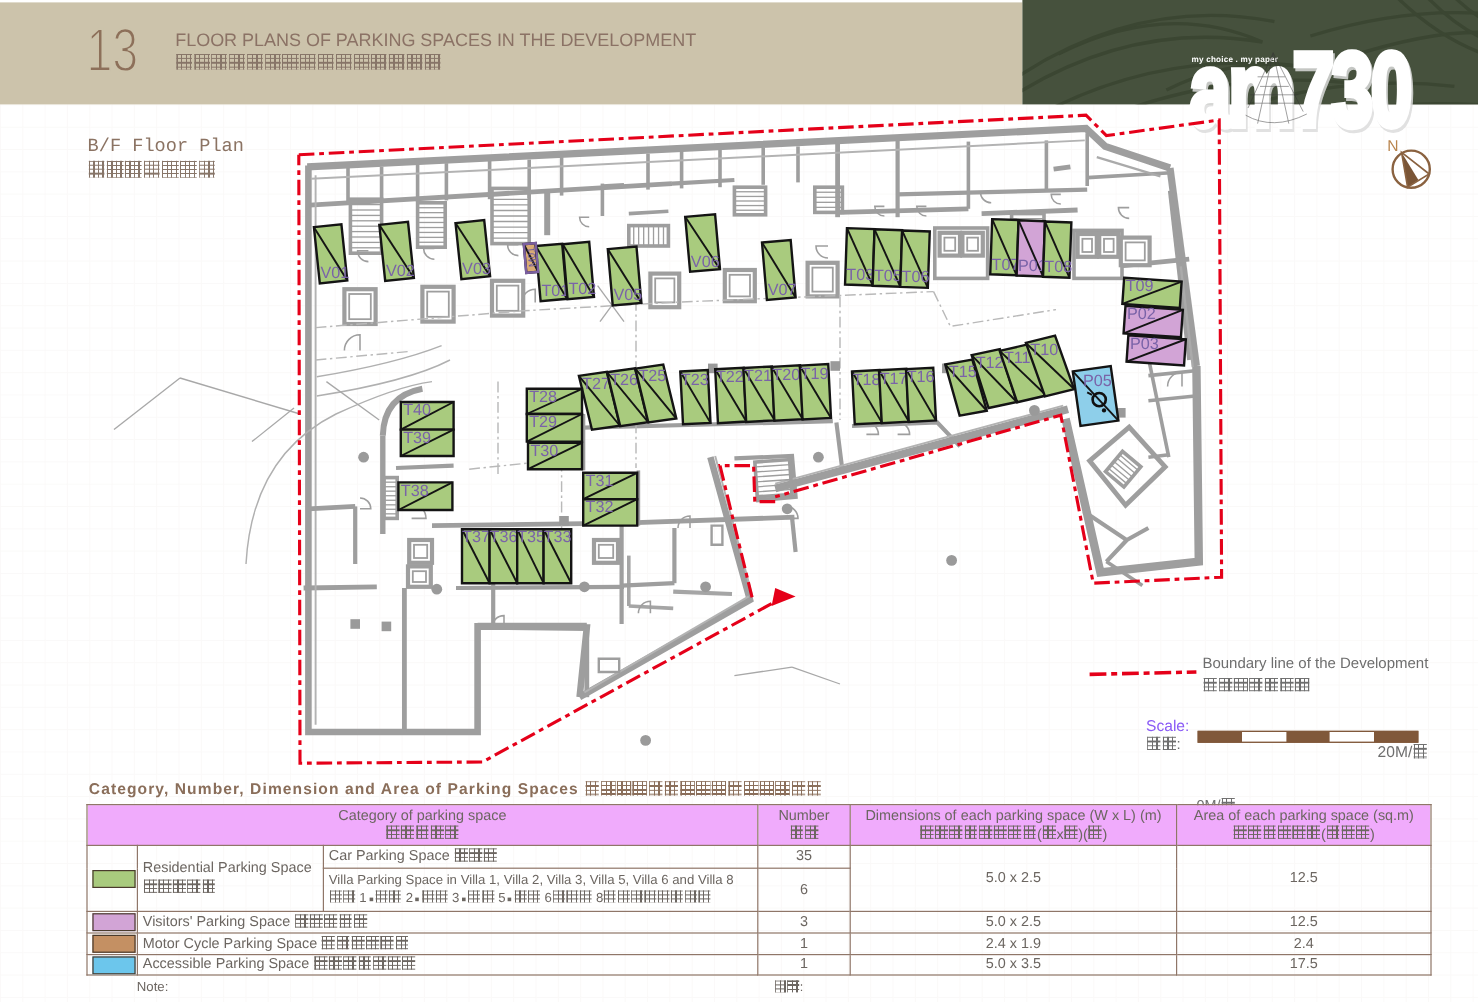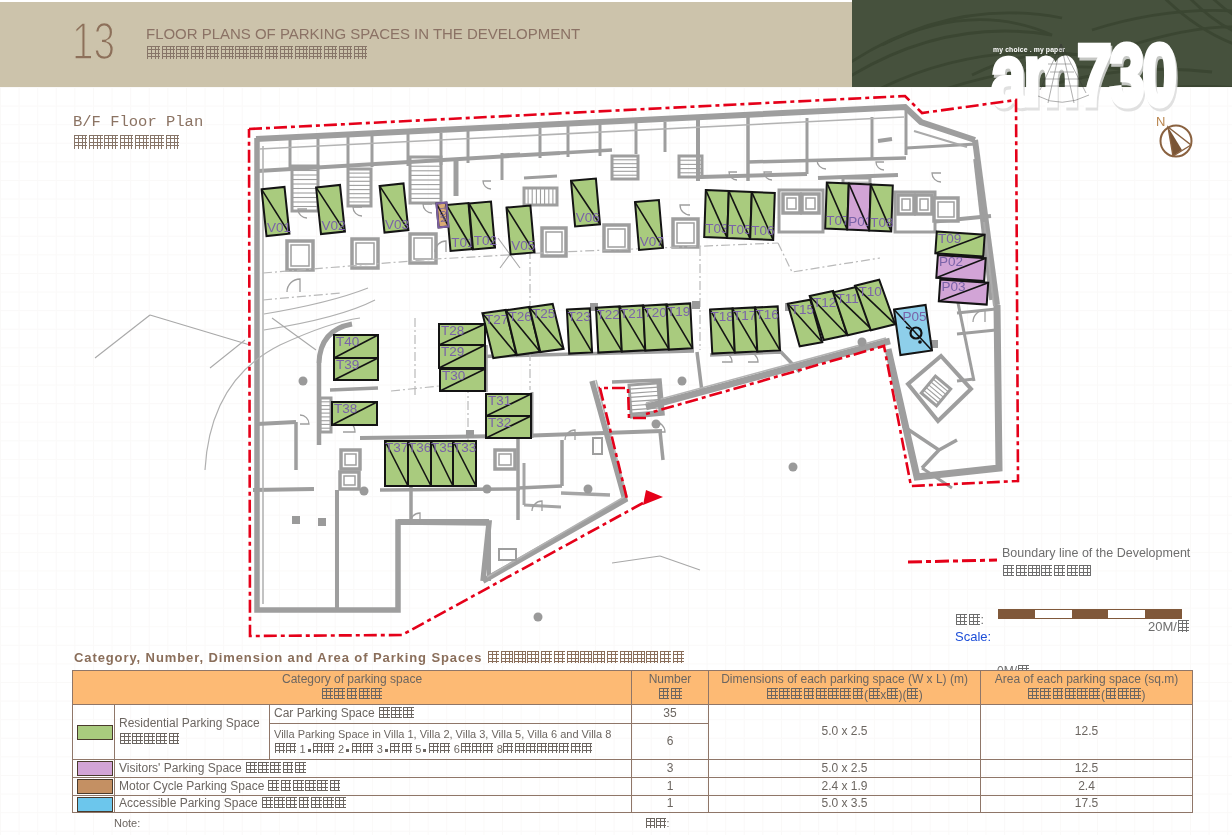--- a/index.html
+++ b/index.html
@@ -820,21 +820,21 @@
 <text x="1156" y="126" font-size="13" fill="#b9854e" font-family="Liberation Sans">N</text>
 </g>
 
 <path d="M908,562 L997,560" fill="none" stroke="#e50019" stroke-width="3" stroke-dasharray="14 4 5 4"></path>
 </svg>
 
 <div class="abs" style="left:1002px;top:546px;font-size:12.5px;color:#6e6e6e;">Boundary line of the Development</div>
 
 <div class="abs" style="left:1002px;top:564px;font-size:12.5px;--c:#6e6e6e;"><i class="cj "></i><i class="cj "></i><i class="cj "></i><i class="cj "></i><i class="cj "></i><i class="cj "></i><i class="cj "></i></div>
 
-<div class="abs" style="left:955px;top:629px;font-size:13px;color:#1d4ed8;">Scale:</div>
+<div class="abs" style="left:955px;top:597px;font-size:13px;color:#8b5cf6;">Scale:</div>
 
 <div class="abs" style="left:955px;top:613px;font-size:12.5px;--c:#6e6e6e;"><i class="cj "></i><i class="cj "></i><span style="color:#6e6e6e">:</span></div>
 
 <div class="abs" style="left:998px;top:609px;width:182px;height:8px;background:#80583a;border:1px solid #80583a;">
 <div class="abs" style="left:36px;top:0;width:37px;height:8px;background:#fff;"></div>
 <div class="abs" style="left:109px;top:0;width:37px;height:8px;background:#fff;"></div>
 </div>
 
 <div class="abs" style="left:997px;top:619px;font-size:12px;color:#6e6e6e;margin-top:45px;--c:#6e6e6e;">0M/<i class="cj"></i></div>
 
@@ -846,21 +846,21 @@
 <colgroup>
       <col style="width:42px">
       <col style="width:155px">
       <col style="width:362px">
       <col style="width:77px">
       <col style="width:272px">
       <col style="width:212px">
     </colgroup>
 
 <tbody>
-      <tr style="background:#fdba74;height:34px;">
+      <tr style="background:#f0abfc;height:34px;">
 <td colspan="3" class="c">Category of parking space<br><i class="cj "></i><i class="cj "></i><i class="cj "></i><i class="cj "></i><i class="cj "></i></td>
 <td class="c">Number<br><i class="cj "></i><i class="cj "></i></td>
 <td class="c">Dimensions of each parking space (W x L) (m)<br><i class="cj "></i><i class="cj "></i><i class="cj "></i><i class="cj "></i><i class="cj "></i><i class="cj "></i><i class="cj "></i><i class="cj "></i>(<i class="cj "></i>x<i class="cj "></i>)(<i class="cj "></i>)</td>
 <td class="c">Area of each parking space (sq.m)<br><i class="cj "></i><i class="cj "></i><i class="cj "></i><i class="cj "></i><i class="cj "></i><i class="cj "></i>(<i class="cj "></i><i class="cj "></i><i class="cj "></i>)</td>
 </tr>
 
 <tr style="height:19px;">
 <td rowspan="2" class="c"><span class="sw" style="background:#a9cb7e;"></span></td>
 <td rowspan="2">Residential Parking Space<br><i class="cj "></i><i class="cj "></i><i class="cj "></i><i class="cj "></i><i class="cj "></i></td>
 <td>Car Parking Space <i class="cj "></i><i class="cj "></i><i class="cj "></i></td>

